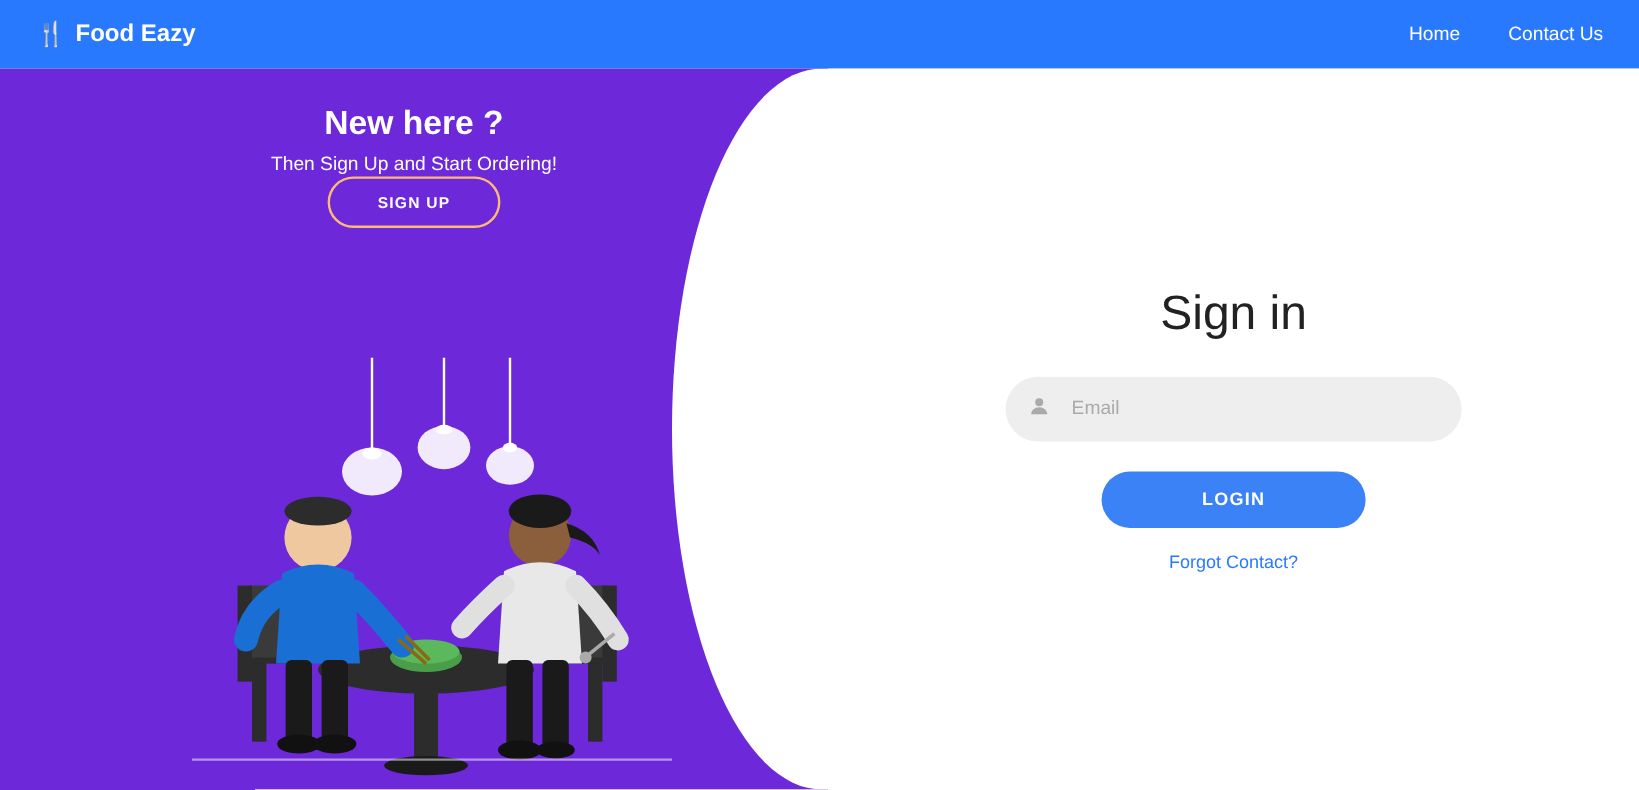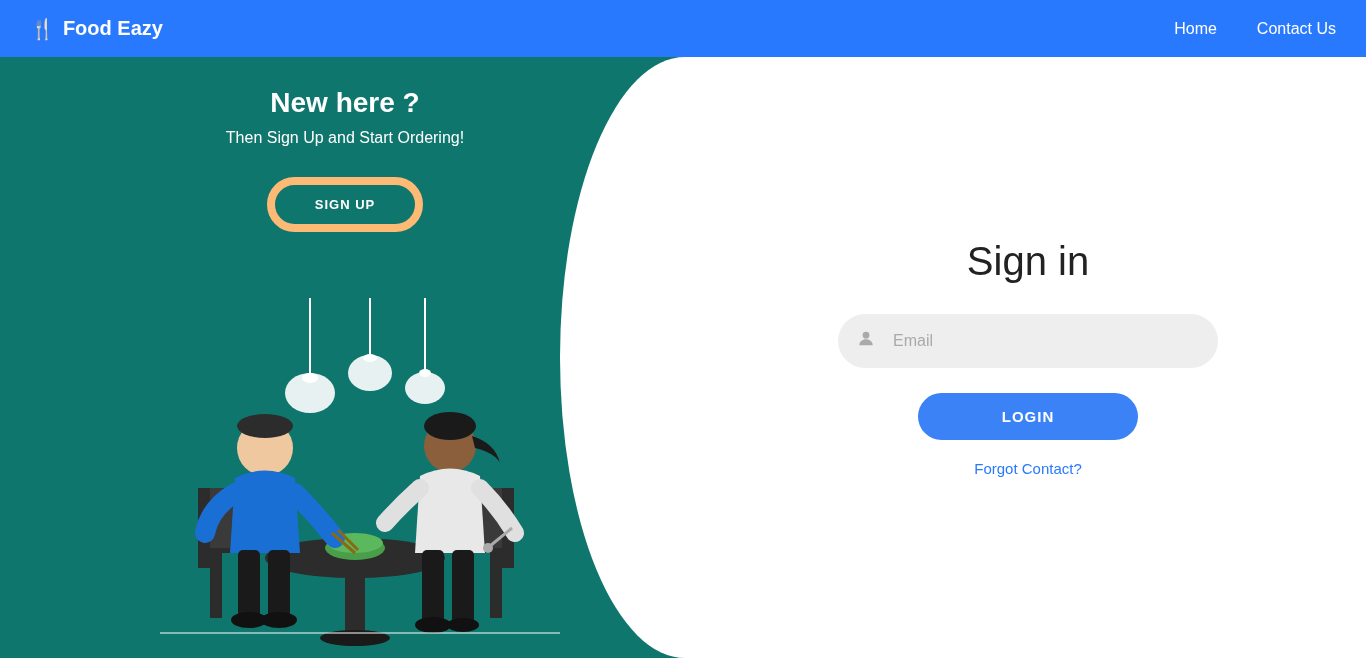--- a/index.html
+++ b/index.html
@@ -38,21 +38,21 @@
     
     .main-container {
       display: flex;
       height: calc(658px - 57px);
       position: relative;
     }
 
     
     .left-panel {
       width: 690px;
-      background-color: #0f766e;
+      background-color: #6d28d9;
       position: relative;
       overflow: hidden;
       display: flex;
       flex-direction: column;
       align-items: center;
       padding-top: 30px;
     }
 
     
     .left-panel::after {
@@ -75,25 +75,24 @@
     .new-here-title {
       color: white;
       font-size: 28px;
       font-weight: bold;
       margin-bottom: 10px;
     }
 
     .new-here-subtitle {
       color: white;
       font-size: 16px;
-      margin-bottom: 30px;
     }
 
     .signup-btn {
-      border: 8px solid #fdba74;
+      border: 2px solid #fdba74;
       background: transparent;
       color: white;
       padding: 12px 40px;
       border-radius: 30px;
       font-size: 13px;
       font-weight: bold;
       letter-spacing: 1px;
       cursor: pointer;
     }
 

